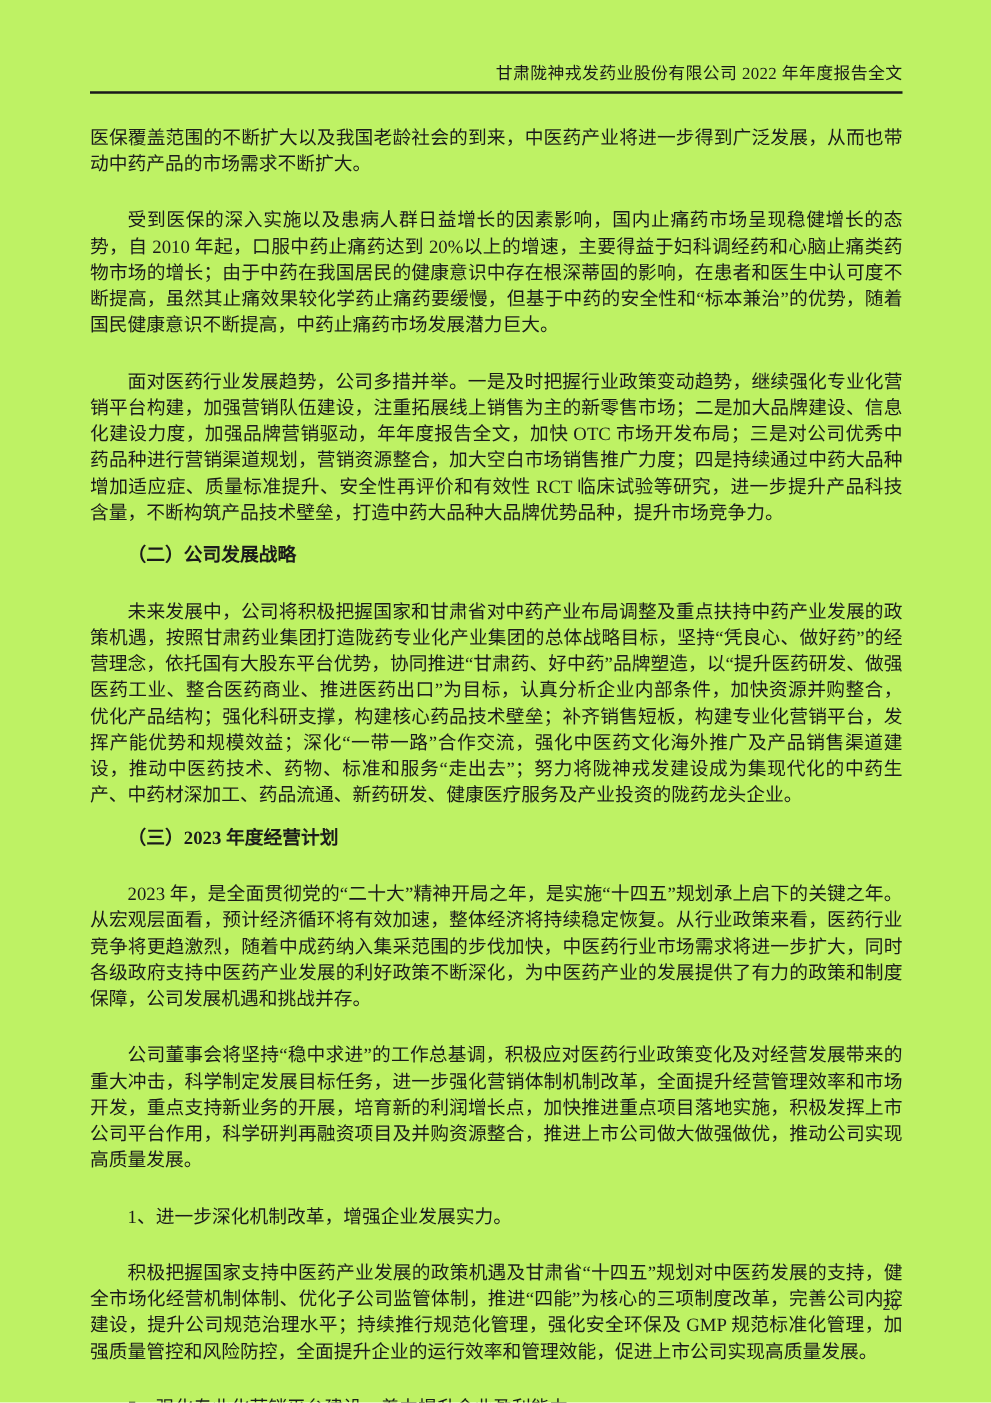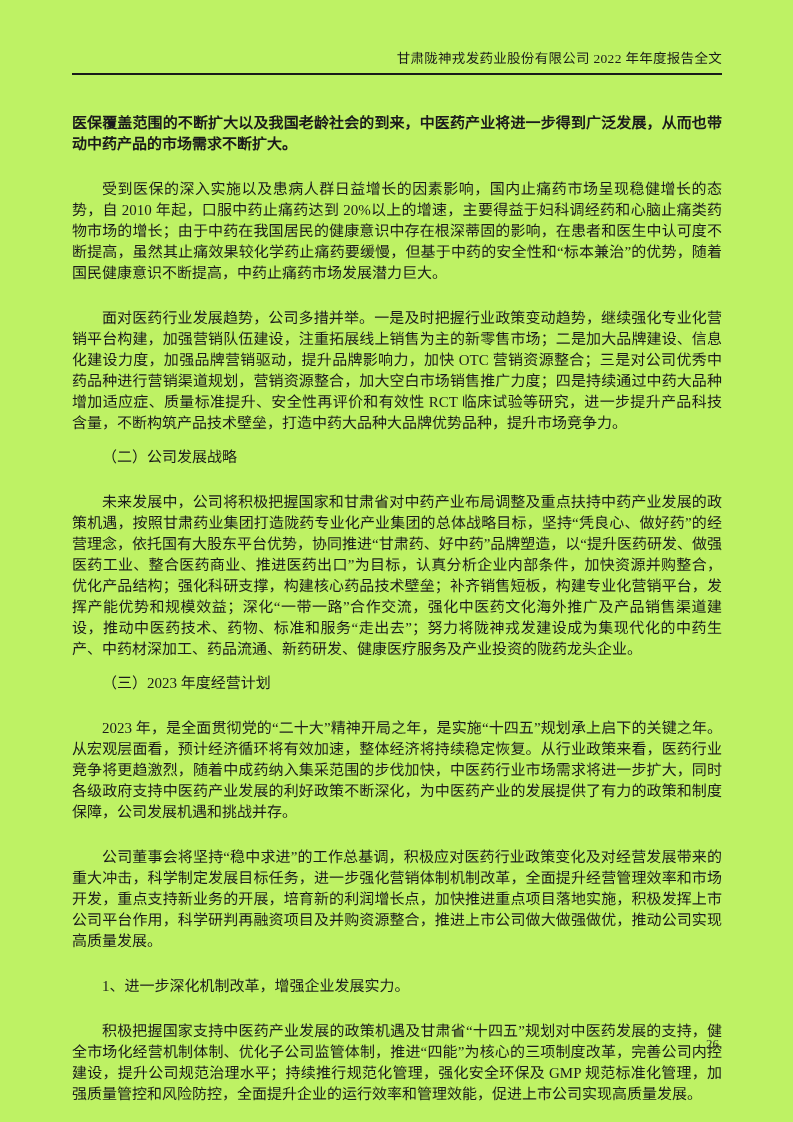--- a/index.html
+++ b/index.html
@@ -49,32 +49,32 @@
     line-height: 21px;
     text-align: justify;
     text-justify: inter-ideograph;
     color: #1b1b1b;
   }
   .doc-body p {
     margin: 10px 0 0 0;
     padding: 0;
   }
   .doc-body p.p-flush {
-    margin-top: 16px;
+    margin-top: 4px;
     text-indent: 0;
-    font-weight: bold;
   }
   .doc-body p.p-indent {
     text-indent: 2em;
     margin-top: 24px;
   }
   .doc-body p.p-heading {
     text-indent: 2em;
     margin-top: 13px;
     margin-bottom: 13px;
+    font-weight: bold;
   }
   .page-number {
     position: absolute;
     right: 74px;
     bottom: 70px;
     font-size: 13px;
     color: #2e2e2e;
   }
 </style>
 </head>
@@ -82,21 +82,21 @@
 
 <div class="page">
 
   <div class="header-title">甘肃陇神戎发药业股份有限公司 2022 年年度报告全文</div>
 
   <div class="header-rule"></div>
 
   <div class="doc-body">
     <p class="p-flush">医保覆盖范围的不断扩大以及我国老龄社会的到来，中医药产业将进一步得到广泛发展，从而也带动中药产品的市场需求不断扩大。</p>
     <p class="p-indent">受到医保的深入实施以及患病人群日益增长的因素影响，国内止痛药市场呈现稳健增长的态势，自 2010 年起，口服中药止痛药达到 20%以上的增速，主要得益于妇科调经药和心脑止痛类药物市场的增长；由于中药在我国居民的健康意识中存在根深蒂固的影响，在患者和医生中认可度不断提高，虽然其止痛效果较化学药止痛药要缓慢，但基于中药的安全性和“标本兼治”的优势，随着国民健康意识不断提高，中药止痛药市场发展潜力巨大。</p>
-    <p class="p-indent">面对医药行业发展趋势，公司多措并举。一是及时把握行业政策变动趋势，继续强化专业化营销平台构建，加强营销队伍建设，注重拓展线上销售为主的新零售市场；二是加大品牌建设、信息化建设力度，加强品牌营销驱动，提升品牌影响力，加快 OTC 营销资源整合；三是对公司优秀中药品种进行营销渠道规划，营销资源整合，加大空白市场销售推广力度；四是持续通过中药大品种增加适应症、质量标准提升、安全性再评价和有效性 RCT 临床试验等研究，进一步提升产品科技含量，不断构筑产品技术壁垒，打造中药大品种大品牌优势品种，提升市场竞争力。</p>
+    <p class="p-indent">面对医药行业发展趋势，公司多措并举。一是及时把握行业政策变动趋势，继续强化专业化营销平台构建，加强营销队伍建设，注重拓展线上销售为主的新零售市场；二是加大品牌建设、信息化建设力度，加强品牌营销驱动，年年度报告全文，加快 OTC 市场开发布局；三是对公司优秀中药品种进行营销渠道规划，营销资源整合，加大空白市场销售推广力度；四是持续通过中药大品种增加适应症、质量标准提升、安全性再评价和有效性 RCT 临床试验等研究，进一步提升产品科技含量，不断构筑产品技术壁垒，打造中药大品种大品牌优势品种，提升市场竞争力。</p>
     <p class="p-heading">（二）公司发展战略</p>
     <p class="p-indent">未来发展中，公司将积极把握国家和甘肃省对中药产业布局调整及重点扶持中药产业发展的政策机遇，按照甘肃药业集团打造陇药专业化产业集团的总体战略目标，坚持“凭良心、做好药”的经营理念，依托国有大股东平台优势，协同推进“甘肃药、好中药”品牌塑造，以“提升医药研发、做强医药工业、整合医药商业、推进医药出口”为目标，认真分析企业内部条件，加快资源并购整合，优化产品结构；强化科研支撑，构建核心药品技术壁垒；补齐销售短板，构建专业化营销平台，发挥产能优势和规模效益；深化“一带一路”合作交流，强化中医药文化海外推广及产品销售渠道建设，推动中医药技术、药物、标准和服务“走出去”；努力将陇神戎发建设成为集现代化的中药生产、中药材深加工、药品流通、新药研发、健康医疗服务及产业投资的陇药龙头企业。</p>
     <p class="p-heading">（三）2023 年度经营计划</p>
     <p class="p-indent">2023 年，是全面贯彻党的“二十大”精神开局之年，是实施“十四五”规划承上启下的关键之年。从宏观层面看，预计经济循环将有效加速，整体经济将持续稳定恢复。从行业政策来看，医药行业竞争将更趋激烈，随着中成药纳入集采范围的步伐加快，中医药行业市场需求将进一步扩大，同时各级政府支持中医药产业发展的利好政策不断深化，为中医药产业的发展提供了有力的政策和制度保障，公司发展机遇和挑战并存。</p>
     <p class="p-indent">公司董事会将坚持“稳中求进”的工作总基调，积极应对医药行业政策变化及对经营发展带来的重大冲击，科学制定发展目标任务，进一步强化营销体制机制改革，全面提升经营管理效率和市场开发，重点支持新业务的开展，培育新的利润增长点，加快推进重点项目落地实施，积极发挥上市公司平台作用，科学研判再融资项目及并购资源整合，推进上市公司做大做强做优，推动公司实现高质量发展。</p>
     <p class="p-indent">1、进一步深化机制改革，增强企业发展实力。</p>
     <p class="p-indent">积极把握国家支持中医药产业发展的政策机遇及甘肃省“十四五”规划对中医药发展的支持，健全市场化经营机制体制、优化子公司监管体制，推进“四能”为核心的三项制度改革，完善公司内控建设，提升公司规范治理水平；持续推行规范化管理，强化安全环保及 GMP 规范标准化管理，加强质量管控和风险防控，全面提升企业的运行效率和管理效能，促进上市公司实现高质量发展。</p>
     <p class="p-indent">5、强化专业化营销平台建设，着力提升企业盈利能力。</p>
   </div>
 

